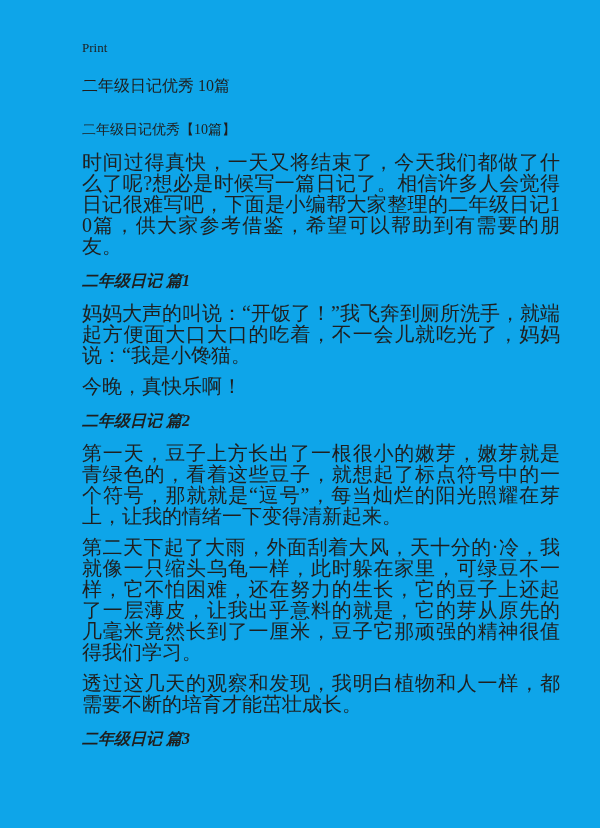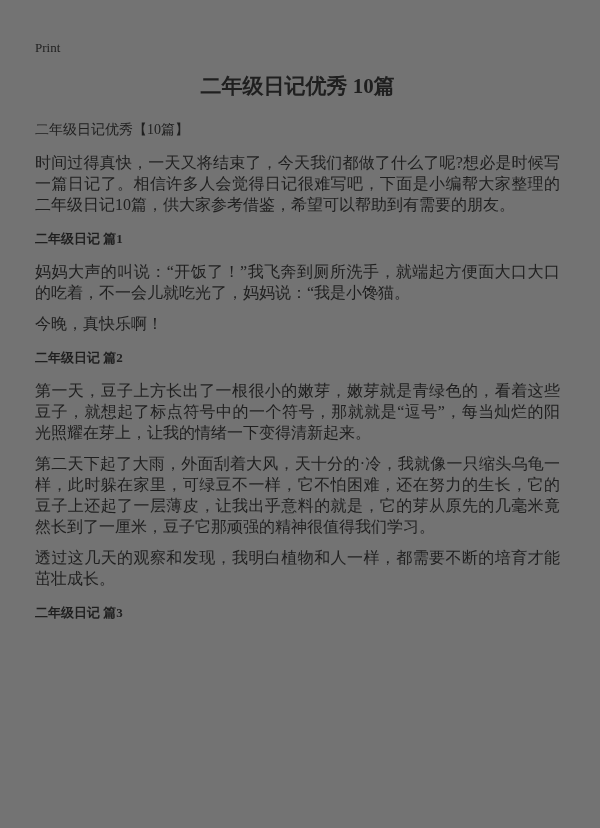--- a/index.html
+++ b/index.html
@@ -4,57 +4,58 @@
 <style>
   html, body {
     margin: 0;
     padding: 0;
     background: #ffffff;
   }
   .page {
     position: relative;
     width: 600px;
     height: 828px;
-    background: #737373;
+    background: #0ea5e9;
     box-sizing: border-box;
-    padding: 40px 40px 0 35px;
+    padding: 40px 40px 0 82px;
     font-family: "Liberation Serif", "DejaVu Serif", serif;
     color: #1f1f1f;
     overflow: hidden;
   }
   .print-link {
     font-size: 13px;
     line-height: 15px;
     margin: 0 0 18px 0;
     color: #1f1f1f;
   }
   .doc-title {
-    font-size: 21px;
+    font-size: 16px;
     line-height: 26px;
-    font-weight: bold;
-    text-align: center;
+    font-weight: normal;
+    text-align: left;
     margin: 0 0 20px 0;
   }
   .subtitle {
     font-size: 14px;
     line-height: 21px;
     margin: 0 0 12px 0;
   }
   .para {
-    font-size: 16px;
+    font-size: 20px;
     line-height: 21px;
     margin: 0 0 10px 0;
     text-align: justify;
     word-break: break-all;
   }
   .section-heading {
-    font-size: 13px;
+    font-size: 16px;
     line-height: 20px;
     font-weight: bold;
     margin: 14px 0 12px 0;
+    font-style: italic;
   }
 </style>
 </head>
 <body>
 
 <div class="page">
 
   <div class="print-link">Print</div>
 
   <h1 class="doc-title">二年级日记优秀 10篇</h1>

